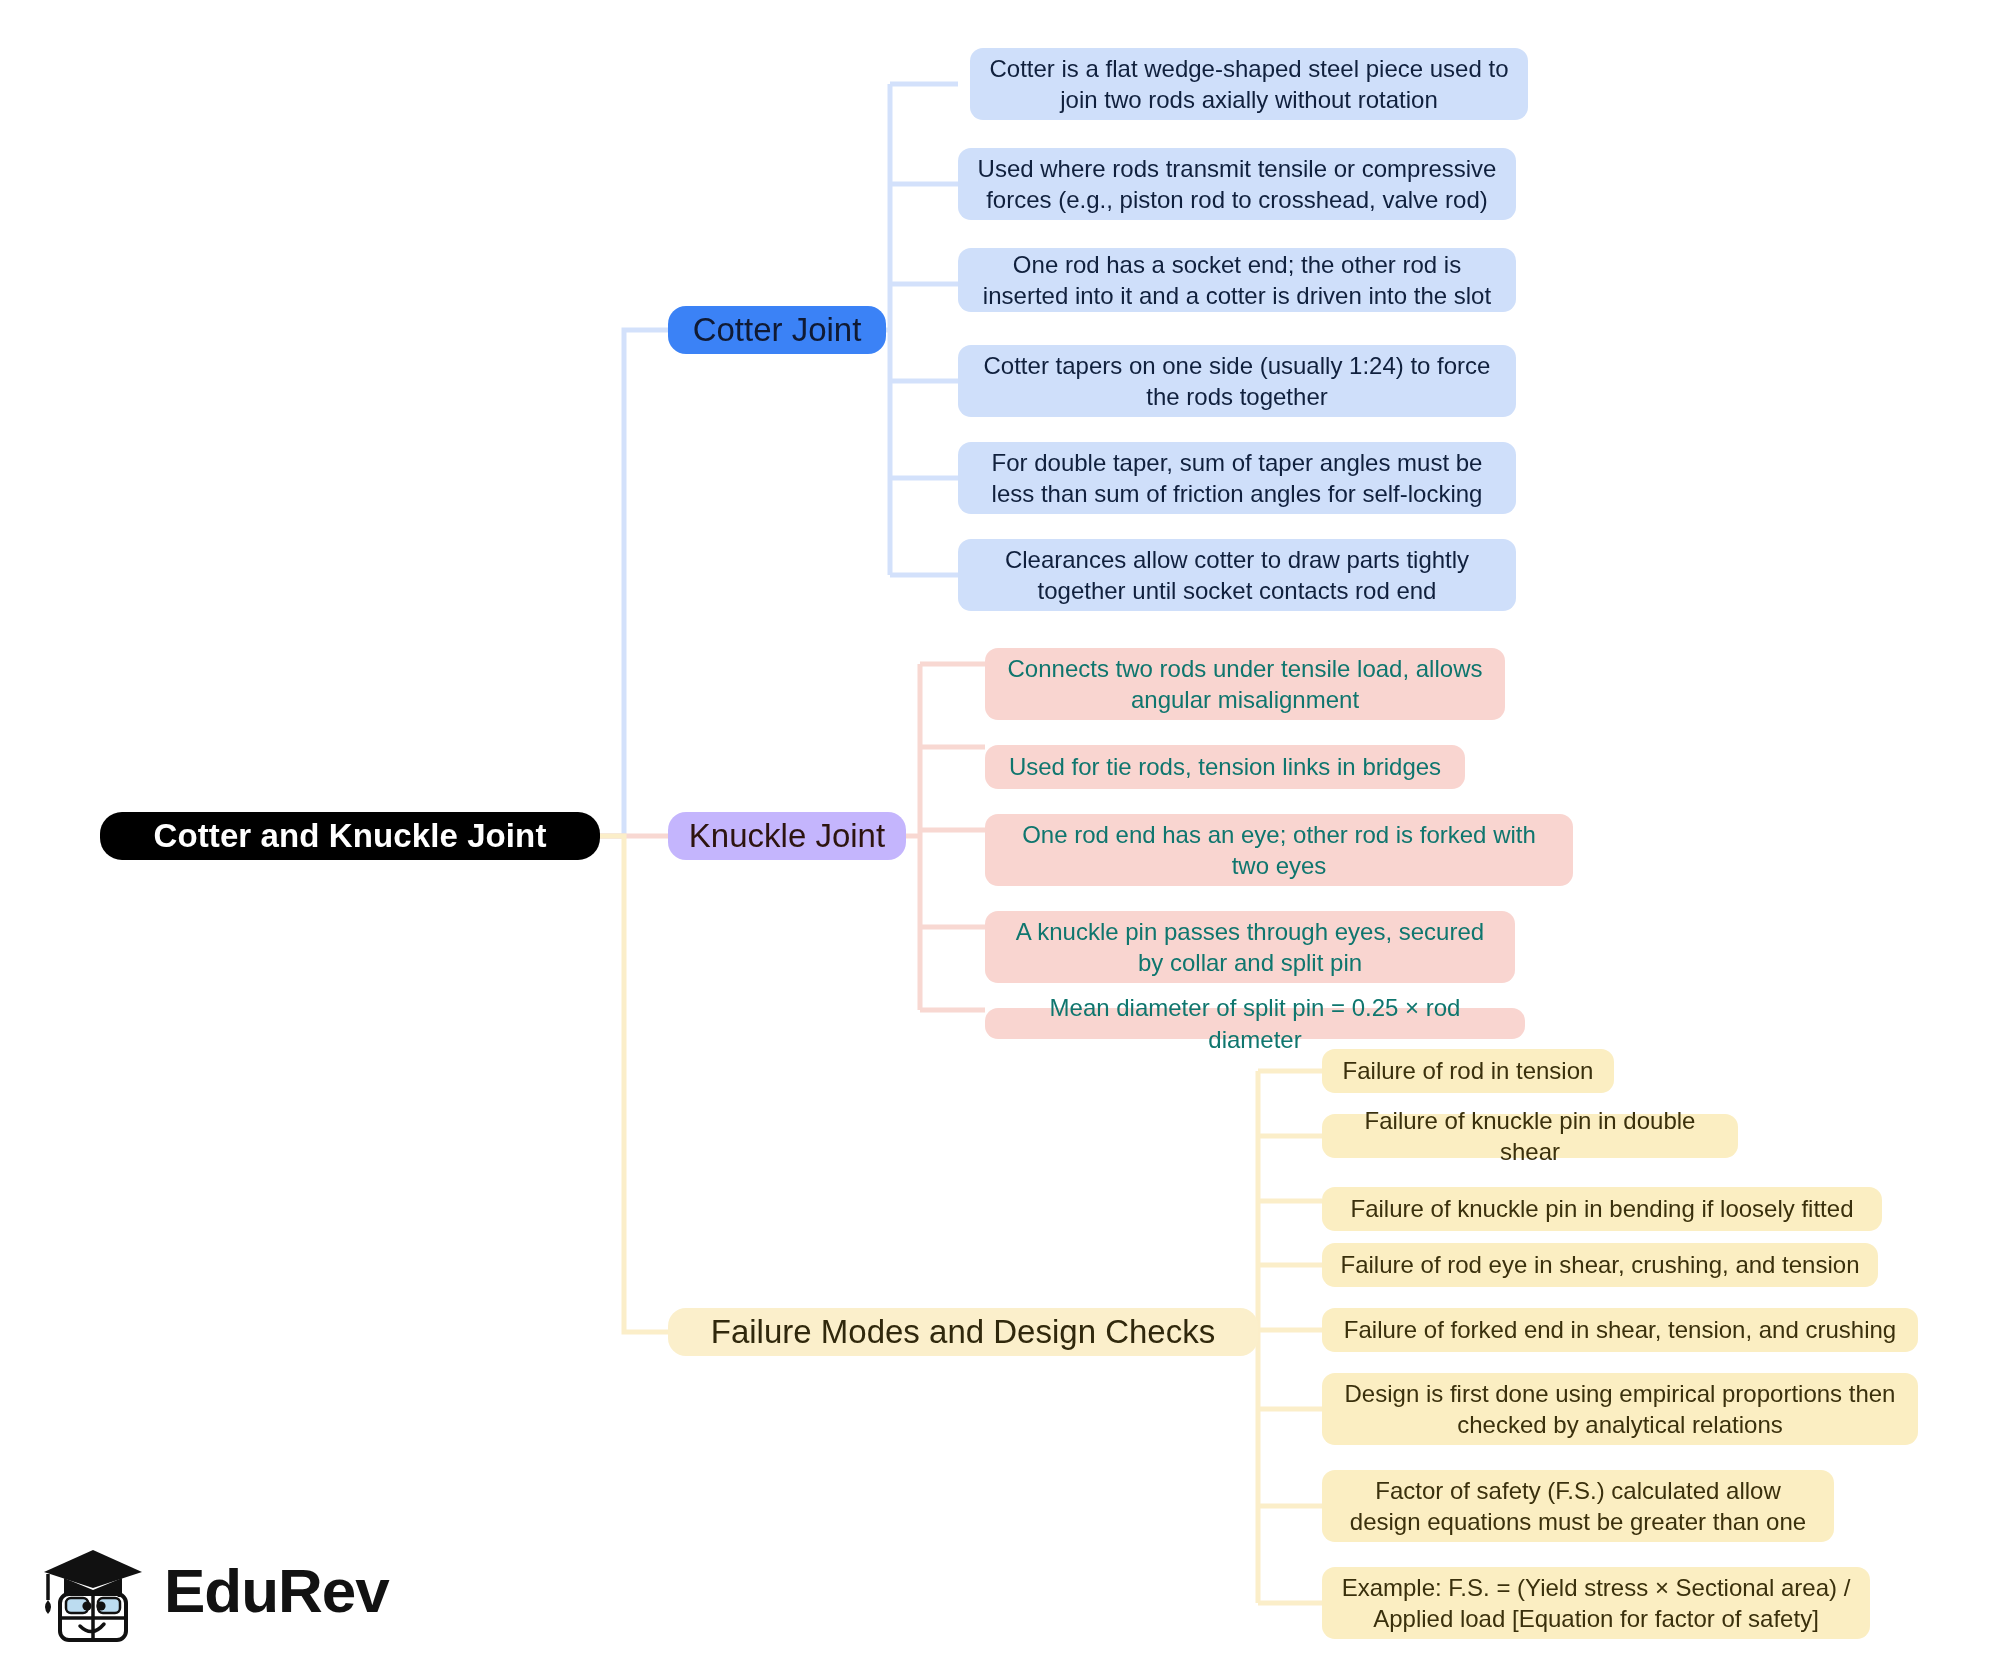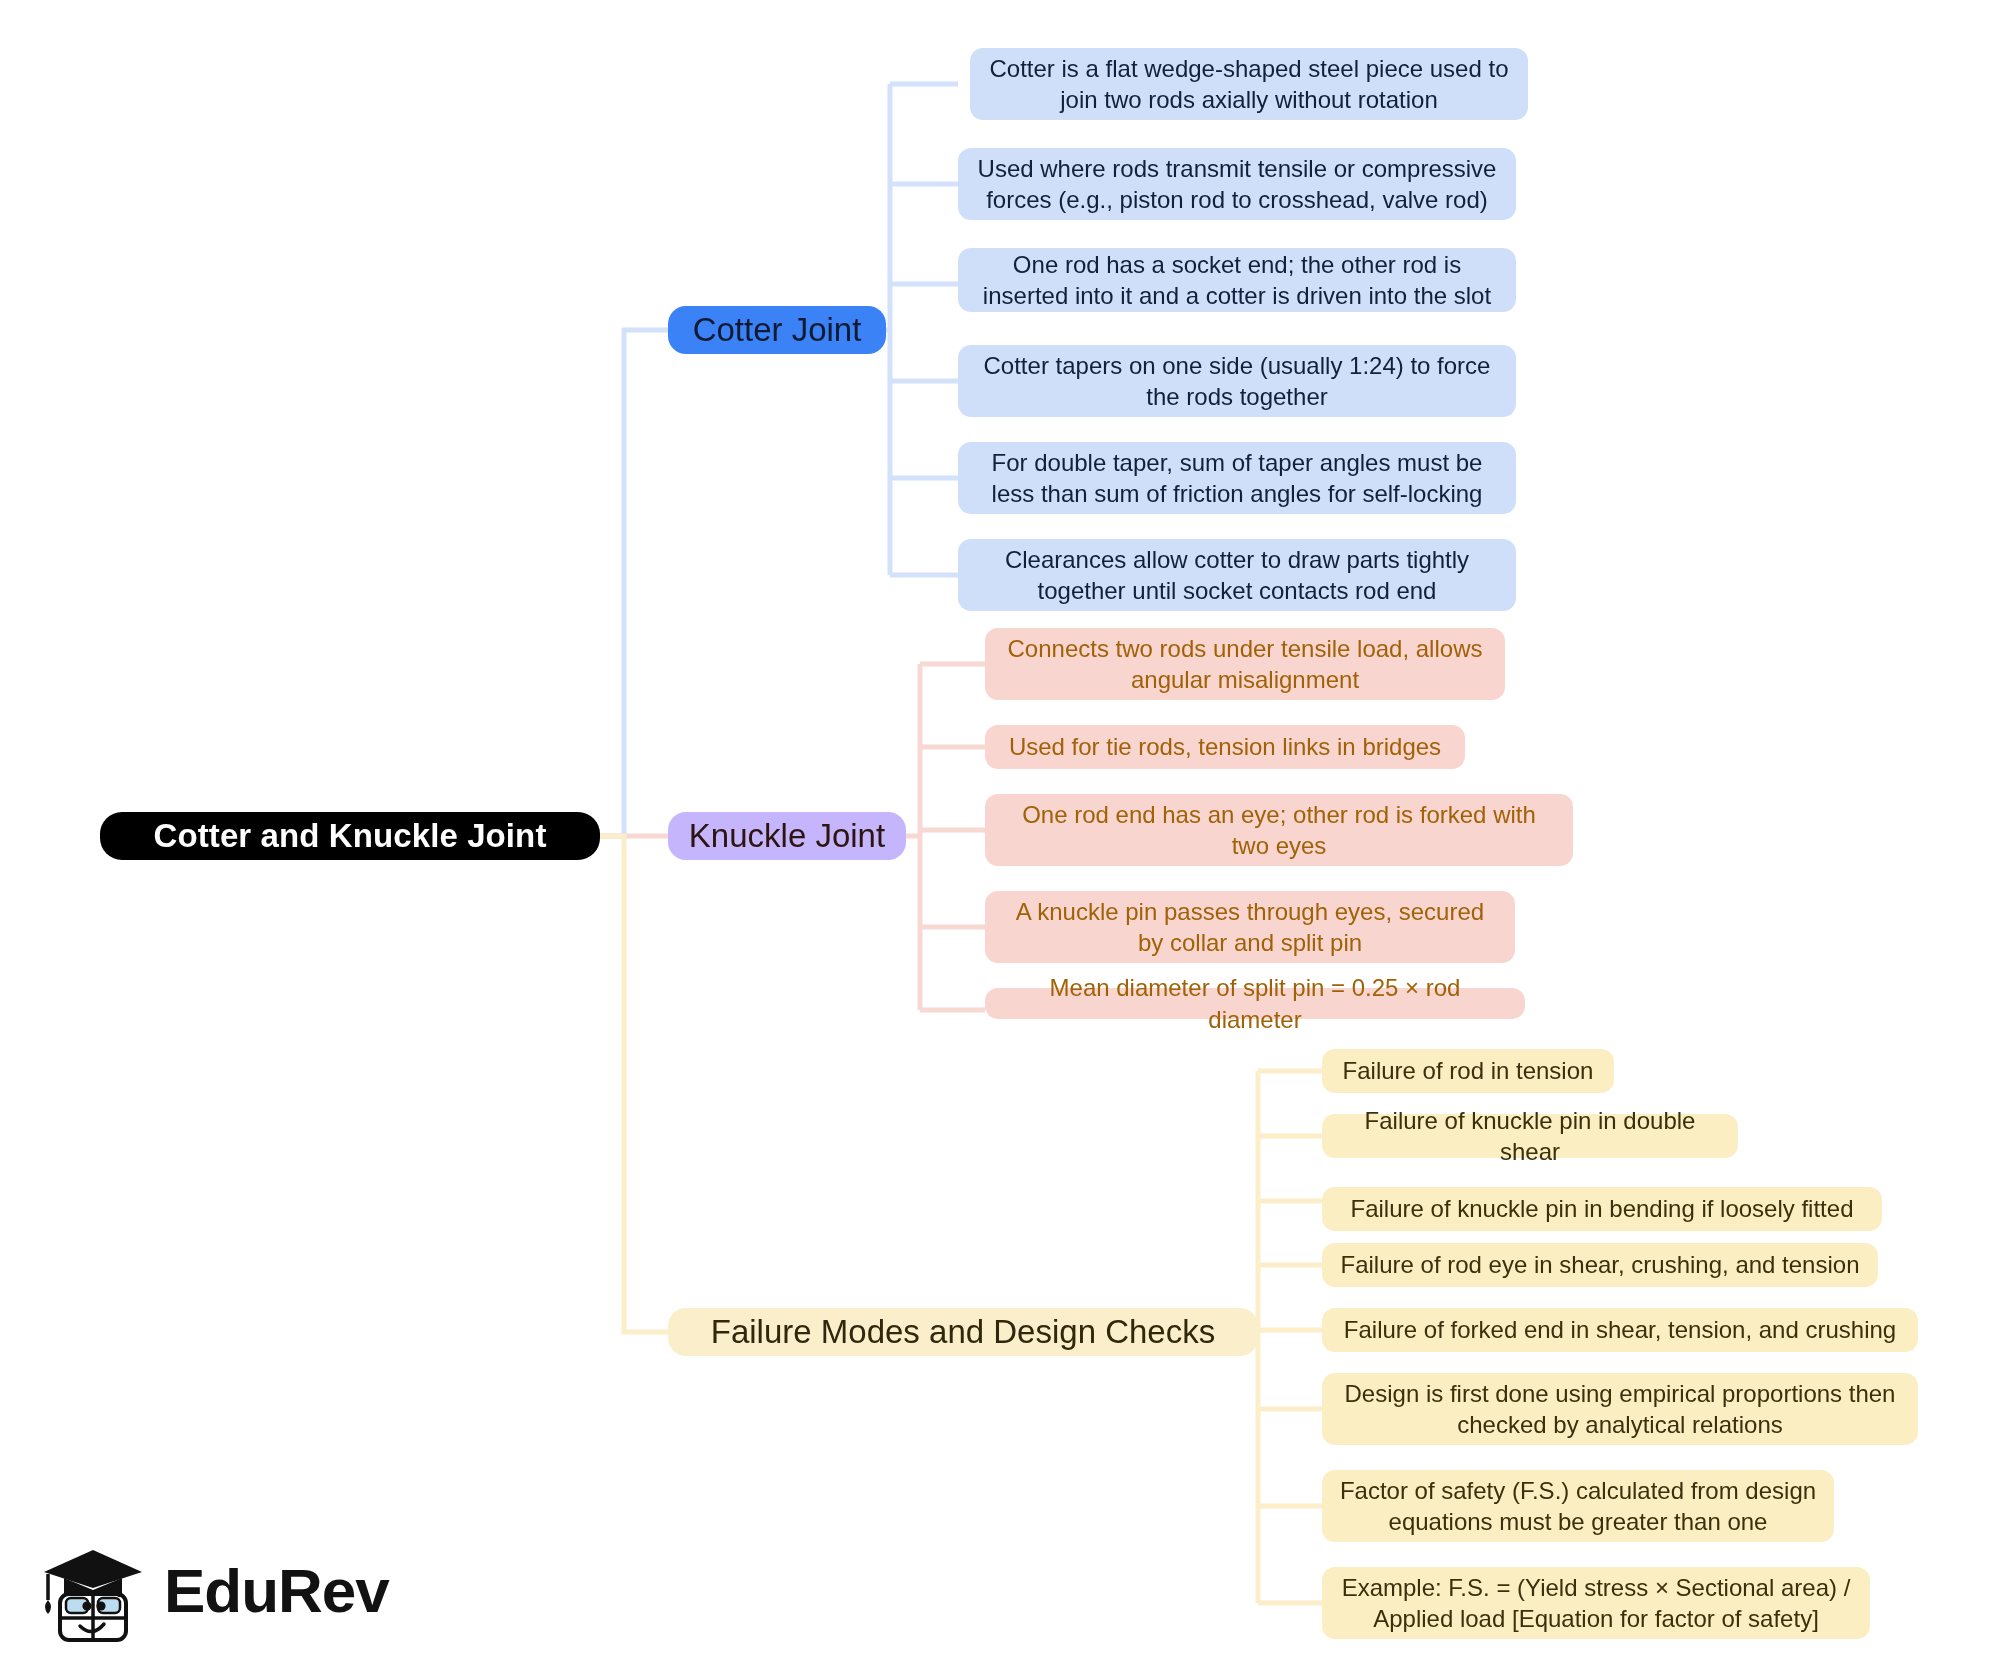--- a/index.html
+++ b/index.html
@@ -56,21 +56,21 @@
   .branch.b-yellow{ background:#fbefcb; color:#30280c; }
 
   
   .leaf{
     font-size:24px;
     font-weight:400;
     border-radius:13px;
     padding:0 16px;
   }
   .leaf.l-blue{ background:#cfdffa; color:#10203d; }
-  .leaf.l-pink{ background:#f9d5d0; color:#a16207; }
+  .leaf.l-pink{ background:#f9d5d0; color:#0f766e;margin-top:20px; }
   .leaf.l-yellow{ background:#fbeec2; color:#3a300c; }
 
   
   #logo{
     position:absolute;
     left:38px;
     top:1536px;
     width:340px;
     height:110px;
     display:flex;
@@ -185,21 +185,21 @@
   <div class="node leaf l-yellow" style="left:1322px; top:1243px; width:556px; height:44px;">
     <span>Failure of rod eye in shear, crushing, and tension</span>
   </div>
   <div class="node leaf l-yellow" style="left:1322px; top:1308px; width:596px; height:44px;">
     <span>Failure of forked end in shear, tension, and crushing</span>
   </div>
   <div class="node leaf l-yellow" style="left:1322px; top:1373px; width:596px; height:72px;">
     <span>Design is first done using empirical proportions then checked by analytical relations</span>
   </div>
   <div class="node leaf l-yellow" style="left:1322px; top:1470px; width:512px; height:72px;">
-    <span>Factor of safety (F.S.) calculated from design equations must be greater than one</span>
+    <span>Factor of safety (F.S.) calculated allow design equations must be greater than one</span>
   </div>
   <div class="node leaf l-yellow" style="left:1322px; top:1567px; width:548px; height:72px;">
     <span>Example: F.S. = (Yield stress × Sectional area) / Applied load [Equation for factor of safety]</span>
   </div>
 
   <div id="logo">
     <span class="mark">
       <svg viewBox="0 0 110 106" width="110" height="106" aria-hidden="true">
 
         <path d="M55 12 L104 34 L55 50 L6 34 Z" fill="#111111"></path>

